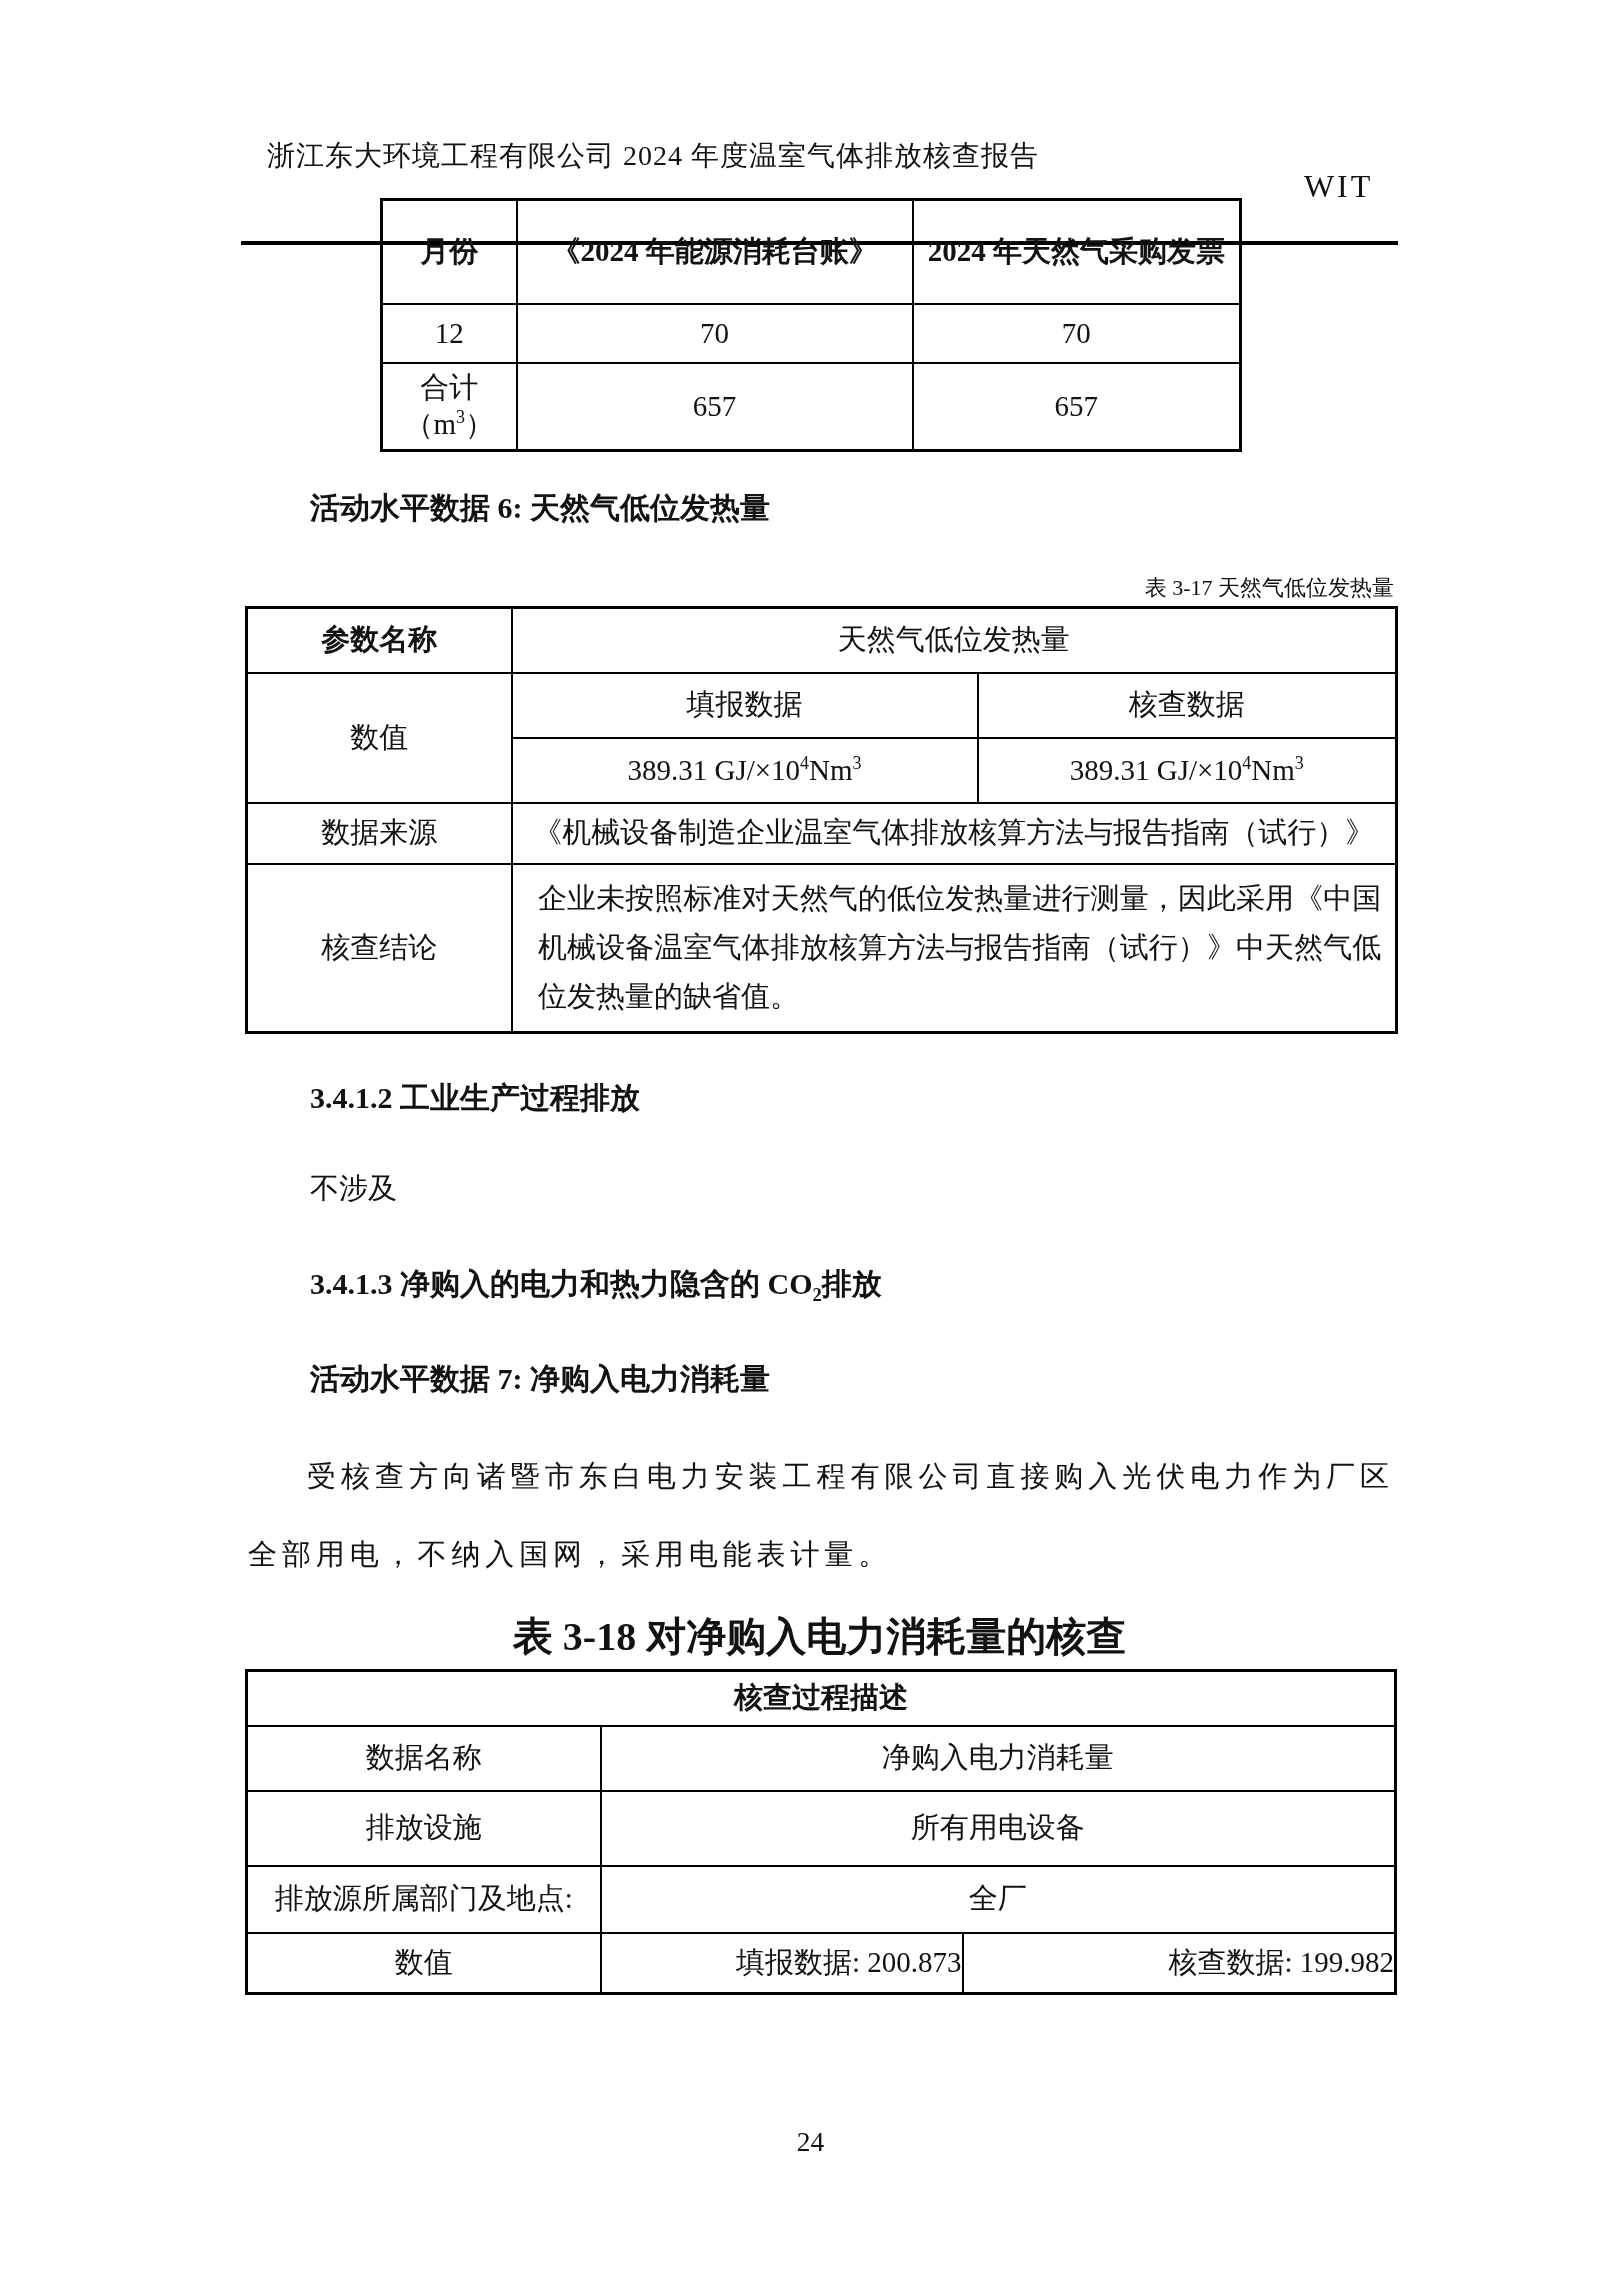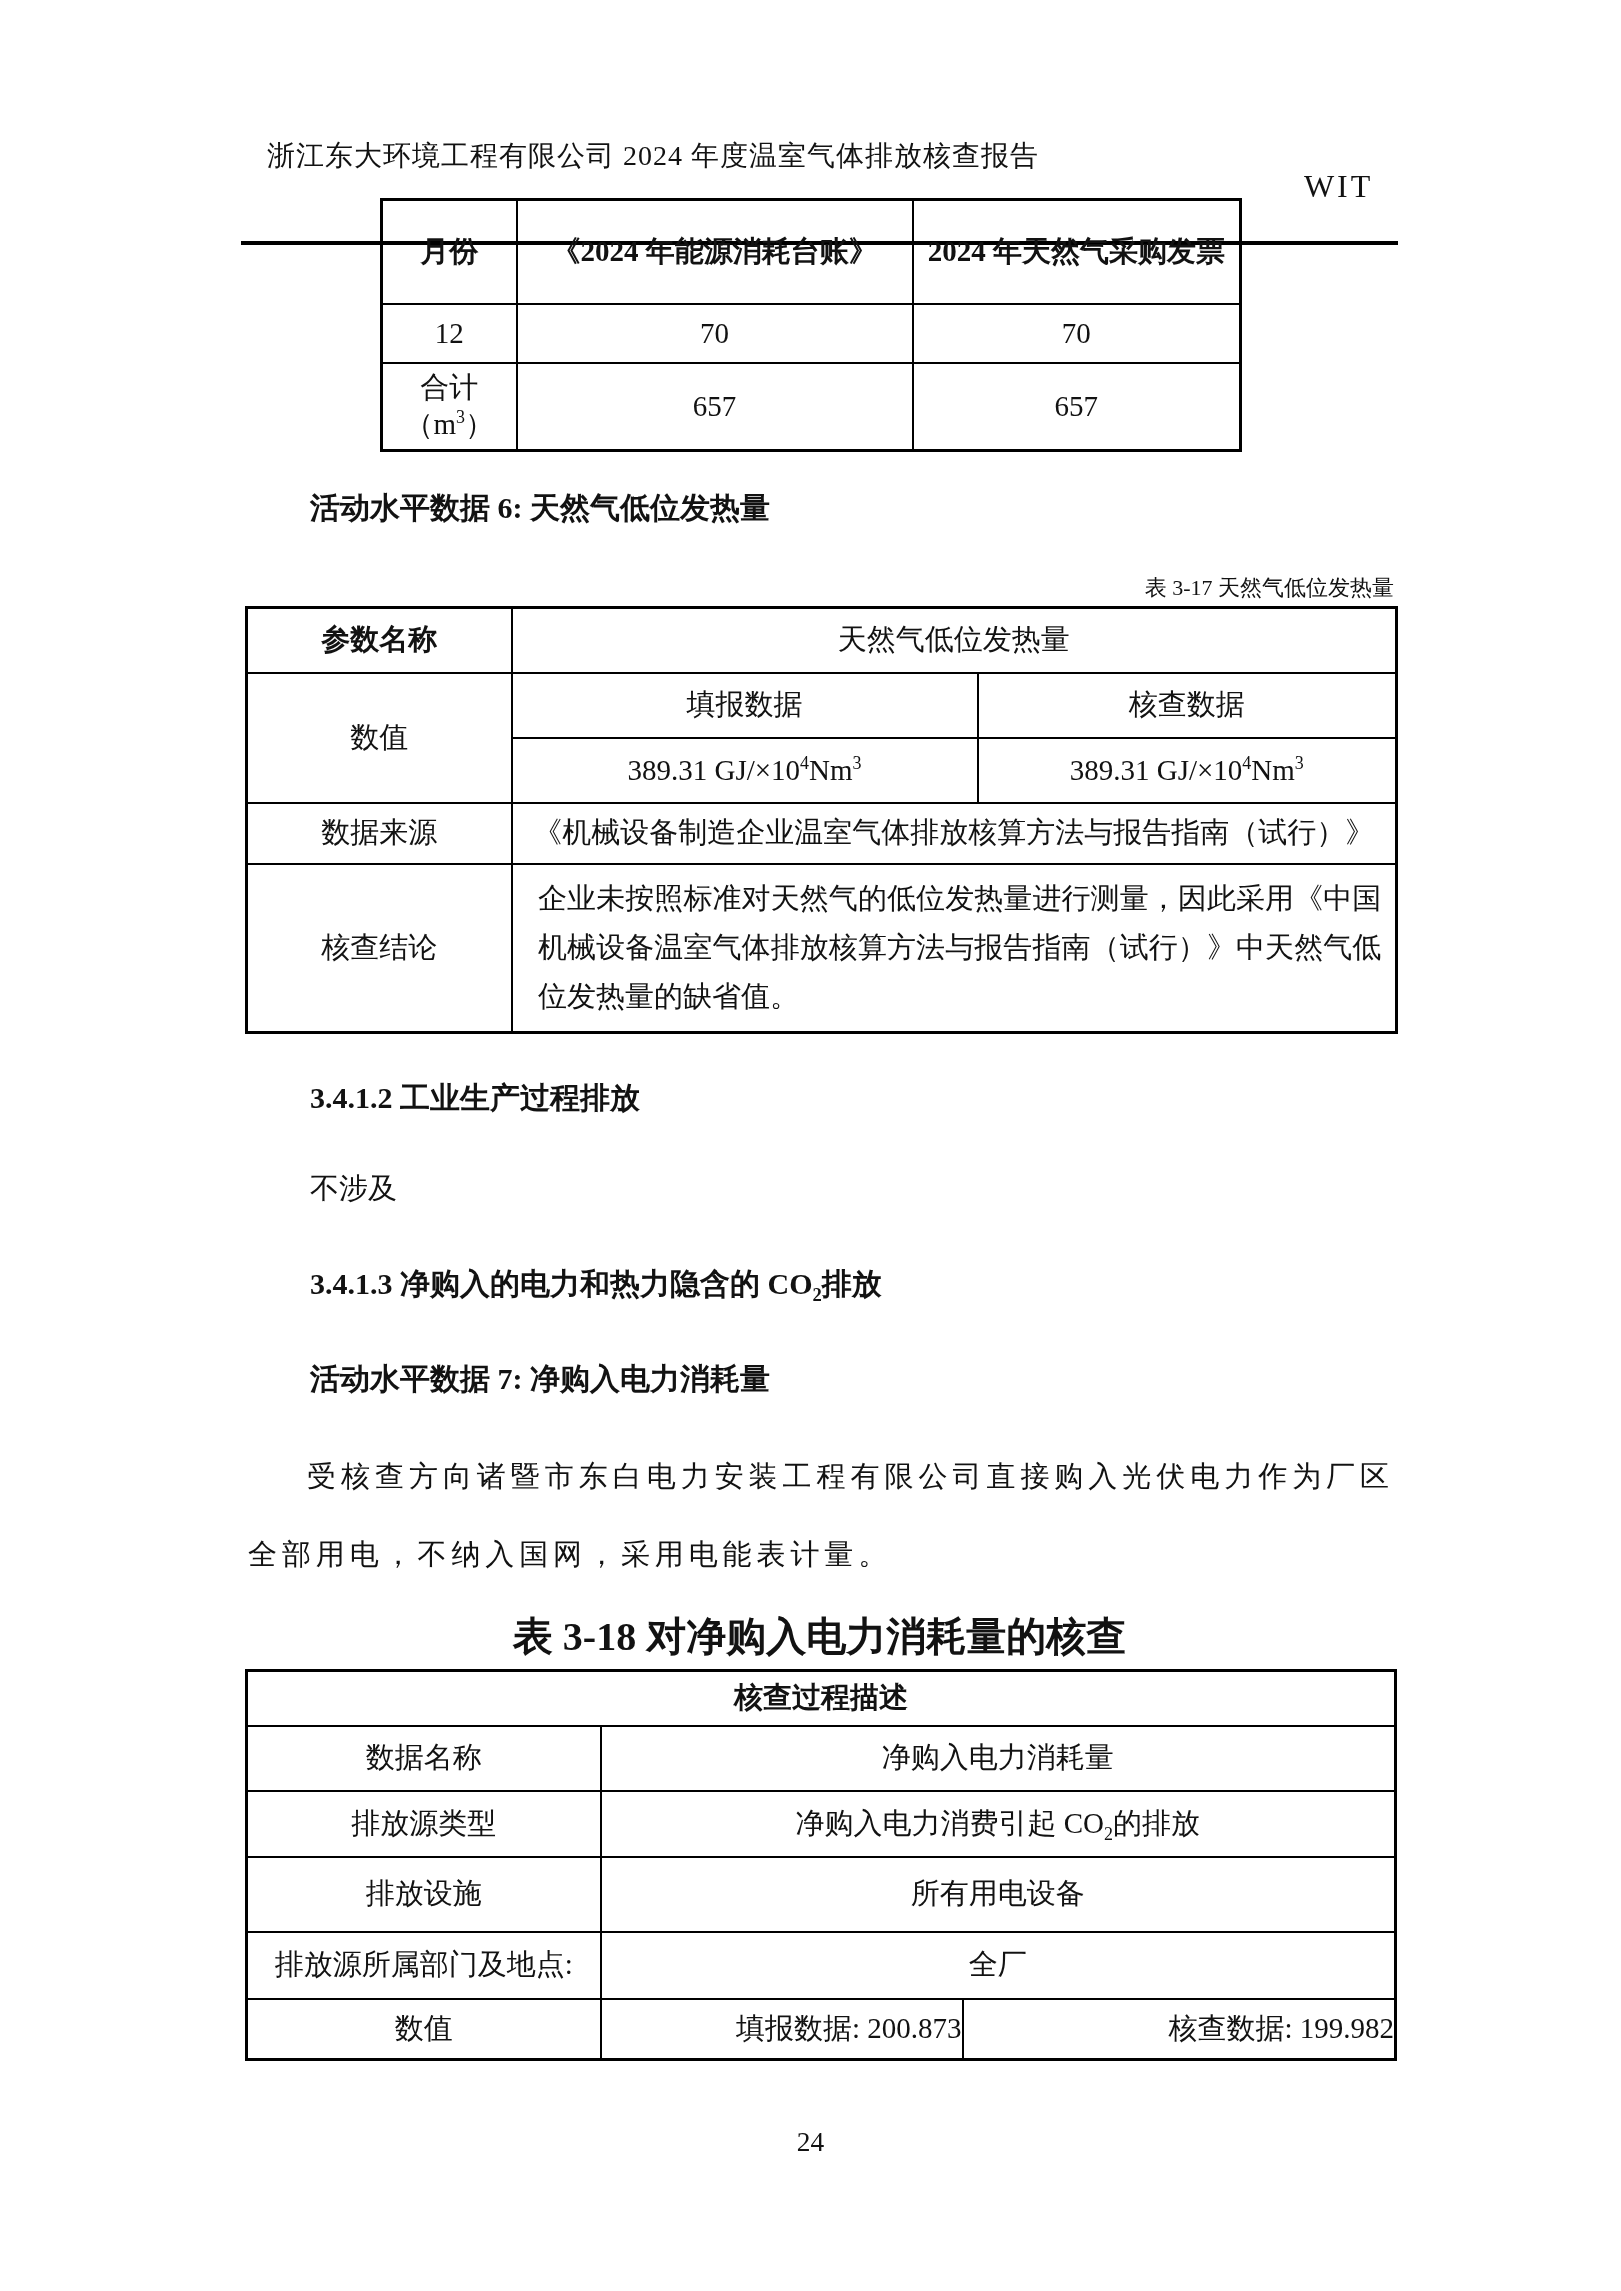--- a/index.html
+++ b/index.html
@@ -152,26 +152,20 @@
         <col style="width:433px">
       </colgroup>
     <tbody>
         <tr class="r1">
       <th colspan="3">核查过程描述</th>
     </tr>
     <tr class="r2">
       <td>数据名称</td>
       <td colspan="2">净购入电力消耗量</td>
     </tr>
-    <tr class="r3">
-      <td>排放源类型</td>
-      <td colspan="2">
-        <span>净购入电力消费引起 CO</span><sub class="s">2</sub><span>的排放</span>
-      </td>
-    </tr>
     <tr class="r4">
       <td>排放设施</td>
       <td colspan="2">所有用电设备</td>
     </tr>
     <tr class="r5">
       <td>排放源所属部门及地点:</td>
       <td colspan="2">全厂</td>
     </tr>
     <tr class="r6">
       <td>数值</td>

